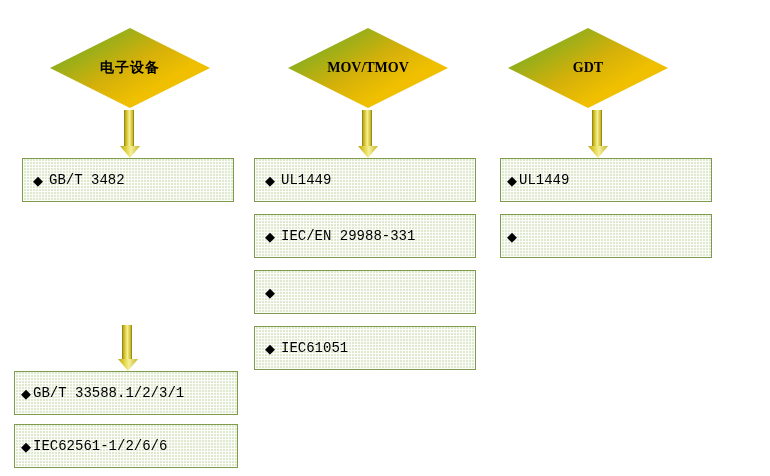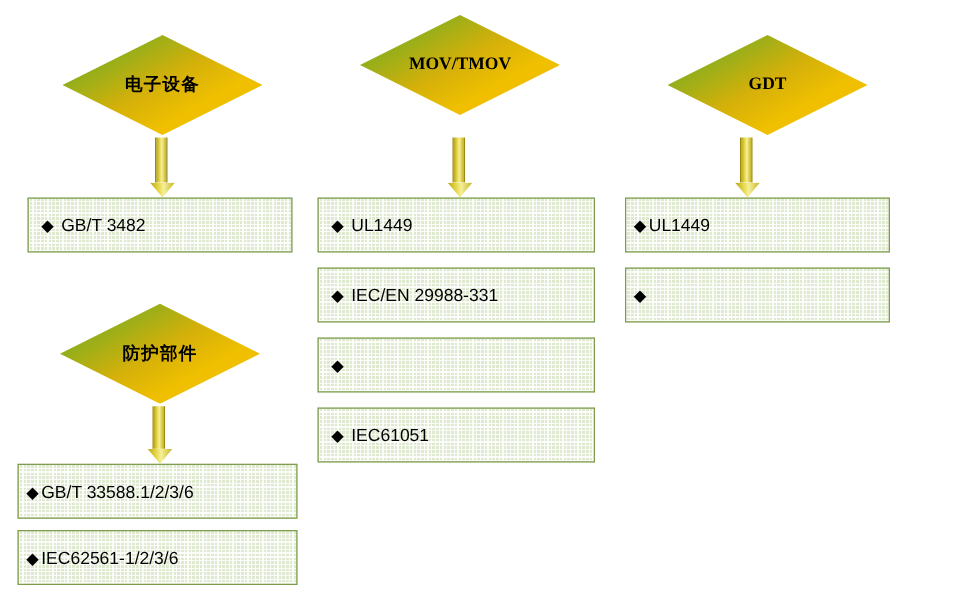--- a/index.html
+++ b/index.html
@@ -86,21 +86,21 @@
   }
   .box .bullet {
     font-size: 13px;
     color: #000;
     line-height: 1;
     margin-right: 6px;
   }
   .box .txt {
     font-size: 14px;
     color: #000000;
-    font-family: Liberation Sans, sans-serif;
+    font-family: Liberation Mono, monospace;
     white-space: nowrap;
   }
   .box.tight { padding-left: 6px; }
   .box.tight .bullet { margin-right: 2px; }
 </style>
 </head>
 <body>
 
 <div class="canvas">
 
@@ -110,38 +110,34 @@
   </div>
   <div class="arrow" style="left:120px; top:110px; height:48px;">
     <div class="stem" style="height:36px;"></div>
     <div class="head" style="top:36px;"></div>
   </div>
   <div class="box" style="left:22px; top:158px; width:212px; height:44px;">
     <span class="bullet">◆</span>
     <span class="txt">GB/T 3482</span>
   </div>
 
-  <div class="diamond" style="left:48px; top:243px;">
-    <div class="shape"></div>
-    <div class="label">防护部件</div>
-  </div>
   <div class="arrow" style="left:118px; top:325px; height:46px;">
     <div class="stem" style="height:34px;"></div>
     <div class="head" style="top:34px;"></div>
   </div>
   <div class="box tight" style="left:14px; top:371px; width:224px; height:44px;">
     <span class="bullet">◆</span>
-    <span class="txt">GB/T 33588.1/2/3/6</span>
+    <span class="txt">GB/T 33588.1/2/3/1</span>
   </div>
   <div class="box tight" style="left:14px; top:424px; width:224px; height:44px;">
     <span class="bullet">◆</span>
-    <span class="txt">IEC62561-1/2/3/6</span>
+    <span class="txt">IEC62561-1/2/6/6</span>
   </div>
 
-  <div class="diamond latin" style="left:288px; top:12px;">
+  <div class="diamond latin" style="left:288px; top:28px;">
     <div class="shape"></div>
     <div class="label">MOV/TMOV</div>
   </div>
   <div class="arrow" style="left:358px; top:110px; height:48px;">
     <div class="stem" style="height:36px;"></div>
     <div class="head" style="top:36px;"></div>
   </div>
   <div class="box" style="left:254px; top:158px; width:222px; height:44px;">
     <span class="bullet">◆</span>
     <span class="txt">UL1449</span>
@@ -151,21 +147,21 @@
     <span class="txt">IEC/EN 29988-331</span>
   </div>
   <div class="box" style="left:254px; top:270px; width:222px; height:44px;">
     <span class="bullet">◆</span>
   </div>
   <div class="box" style="left:254px; top:326px; width:222px; height:44px;">
     <span class="bullet">◆</span>
     <span class="txt">IEC61051</span>
   </div>
 
-  <div class="diamond latin" style="left:534px; top:28px;">
+  <div class="diamond latin" style="left:508px; top:28px;">
     <div class="shape"></div>
     <div class="label">GDT</div>
   </div>
   <div class="arrow" style="left:588px; top:110px; height:48px;">
     <div class="stem" style="height:36px;"></div>
     <div class="head" style="top:36px;"></div>
   </div>
   <div class="box tight" style="left:500px; top:158px; width:212px; height:44px;">
     <span class="bullet">◆</span>
     <span class="txt">UL1449</span>

